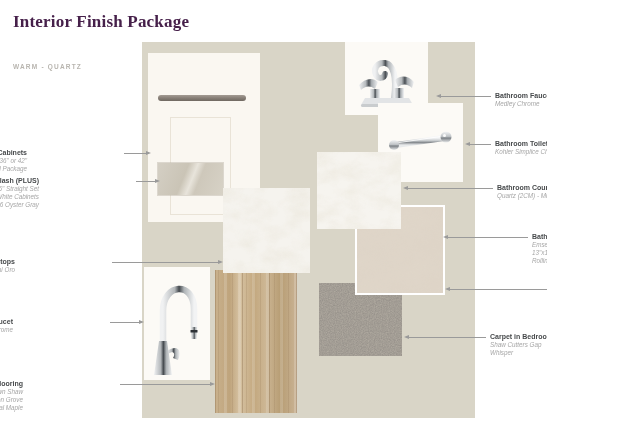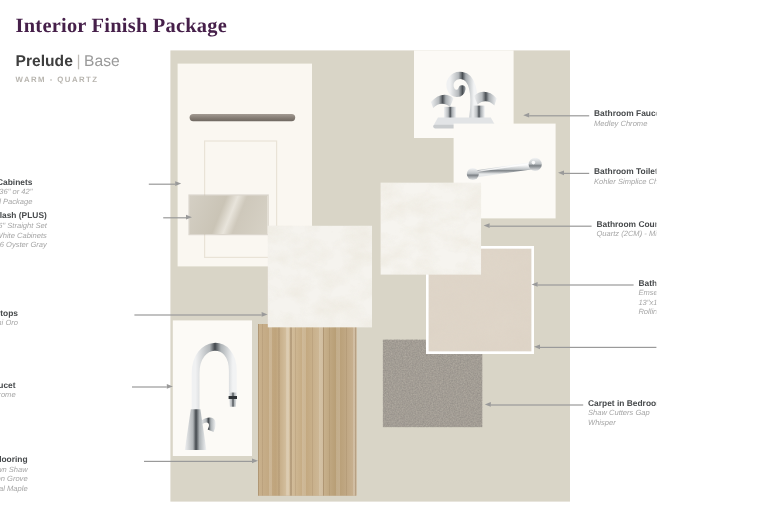--- a/index.html
+++ b/index.html
@@ -55,23 +55,20 @@
   .ann .t{display:block;font-size:7px;font-weight:bold;color:#474a4c;line-height:8px;}
   .ann .d{display:block;font-size:6.3px;font-style:italic;color:#a6a6a6;line-height:8px;}
   .ann-left{text-align:right;}
 </style>
 </head>
 <body>
 
 <div id="page">
 
   <div id="title">Interior Finish Package</div>
-  <div id="package-line">
-    <span class="pkg">Prelude</span><span class="sep">|</span><span class="tier">Base</span>
-  </div>
   <div id="subtitle">WARM - QUARTZ</div>
 
   <div id="board" class="abs"></div>
 
   <div id="cabinet-card" class="abs">
     <div id="cab-handle" class="abs"></div>
     <div id="cab-panel" class="abs"></div>
   </div>
 
   <div id="backsplash" class="abs"></div>

